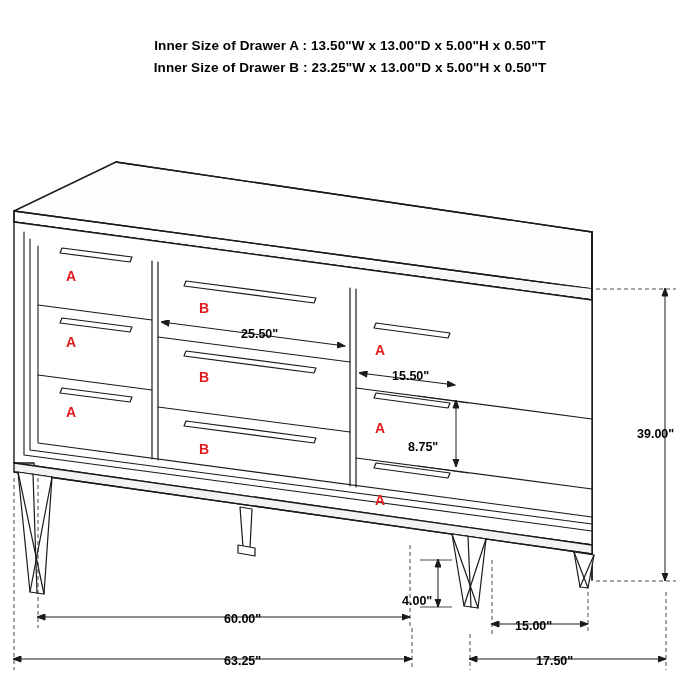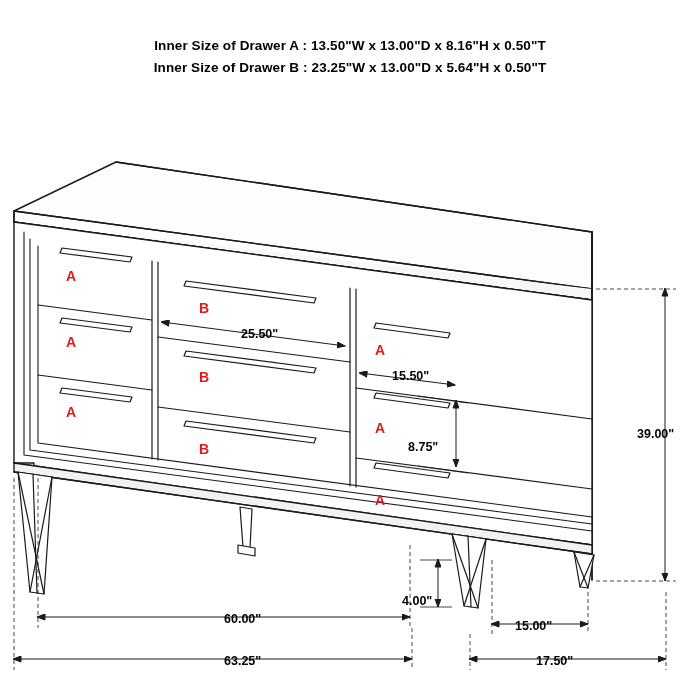--- a/index.html
+++ b/index.html
@@ -51,22 +51,22 @@
     font-weight: bold;
     color: #e01b1b;
     white-space: nowrap;
   }
 </style>
 </head>
 <body>
 
 <div id="page">
 
-  <div class="hdr" id="hdr1">Inner Size of Drawer A : 13.50"W x 13.00"D x 8.16"H x 0.50"T</div>
-  <div class="hdr" id="hdr2">Inner Size of Drawer B : 23.25"W x 13.00"D x 5.64"H x 0.50"T</div>
+  <div class="hdr" id="hdr1">Inner Size of Drawer A : 13.50"W x 13.00"D x 5.00"H x 0.50"T</div>
+  <div class="hdr" id="hdr2">Inner Size of Drawer B : 23.25"W x 13.00"D x 5.00"H x 0.50"T</div>
 
   <svg id="art" viewBox="0 0 700 700">
     <g fill="none" stroke="#1a1a1a" stroke-width="1.4" stroke-linejoin="round" stroke-linecap="round">
 
       <g>
         <path d="M14,211 L116,162 L592,232 L592,289 Z" fill="#fdfdfd"></path>
         <path d="M14,211 L592,289"></path>
         <path d="M116,162 L592,232"></path>
         <path d="M592,232 L592,289"></path>
         <path d="M14,211 L14,222"></path>

